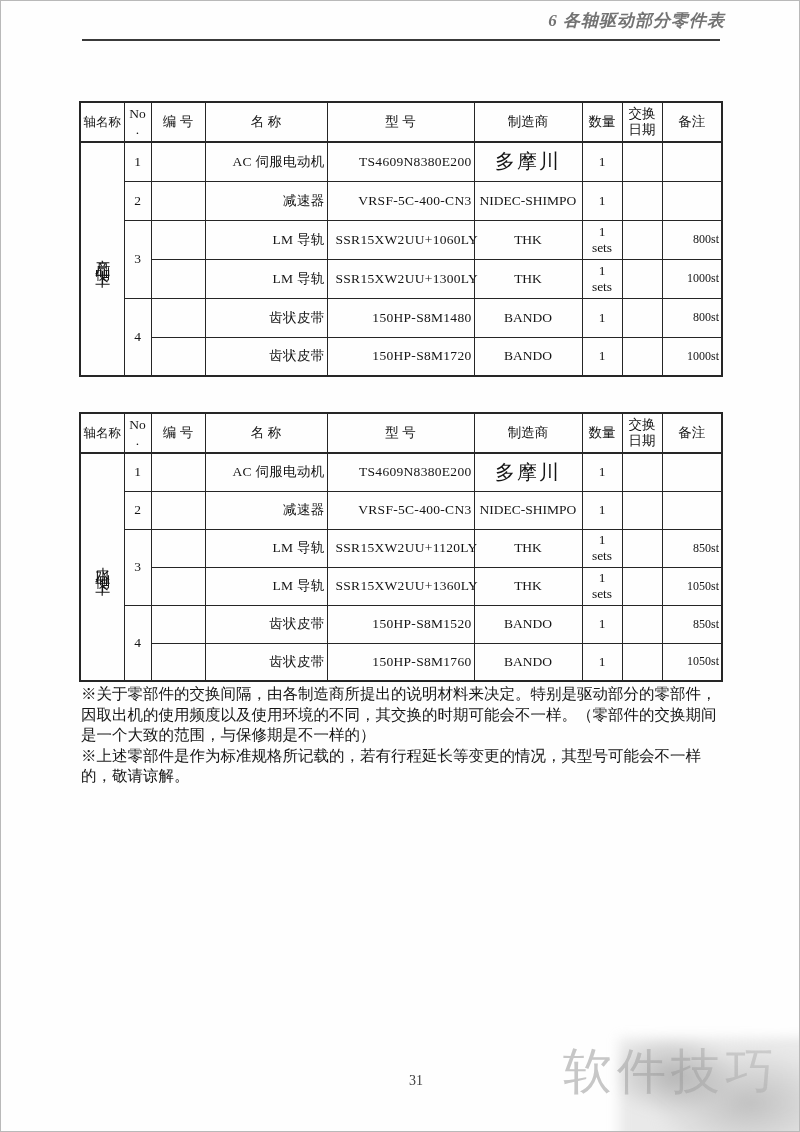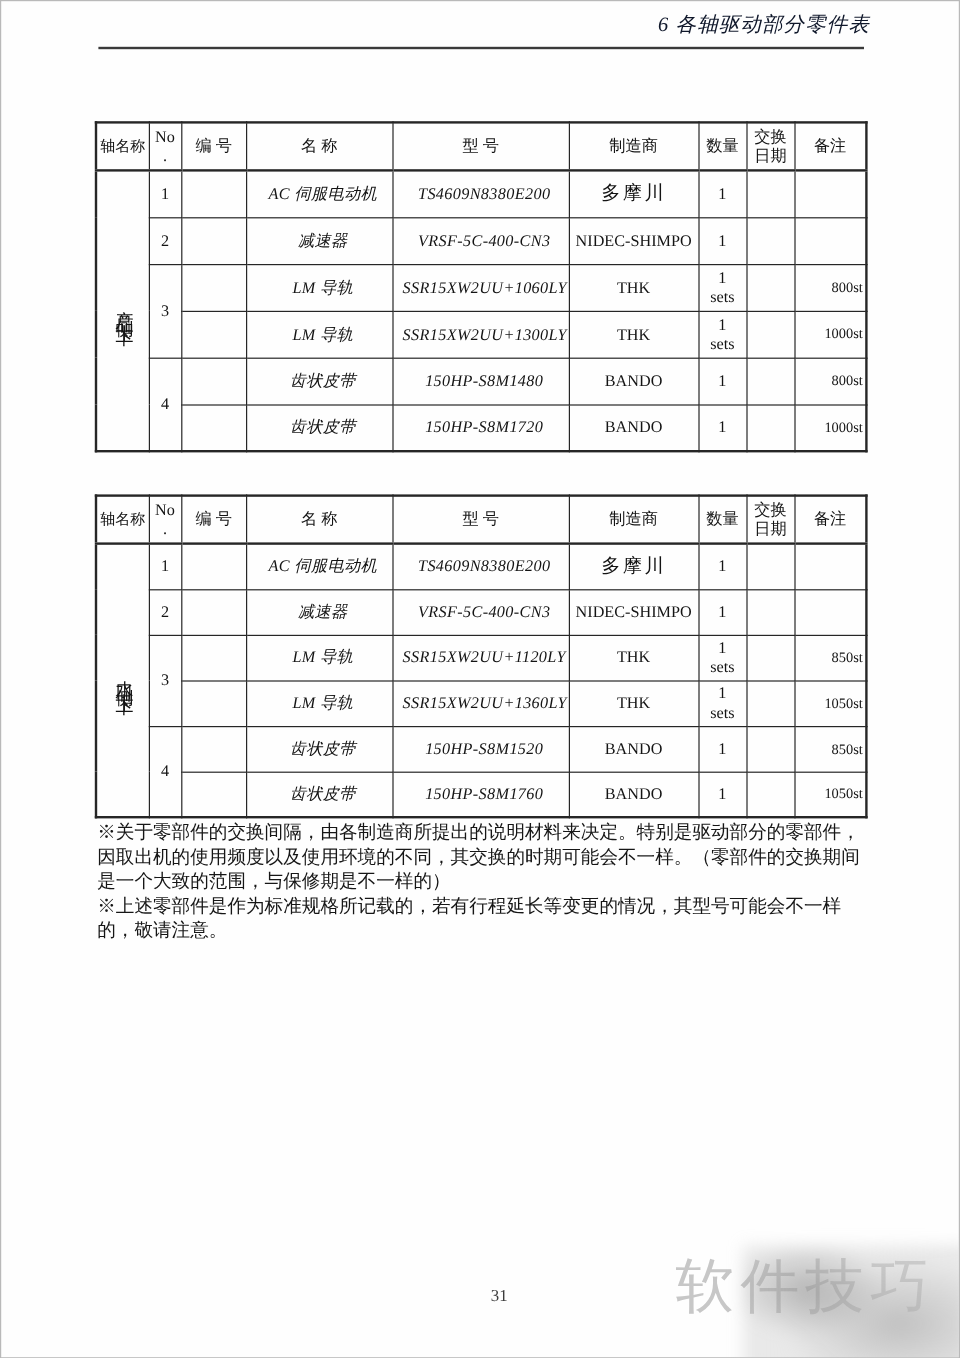--- a/index.html
+++ b/index.html
@@ -10,22 +10,22 @@
     background:#fefefe;
     box-sizing:border-box;
     border:1px solid #b9b9b9;
     overflow:hidden;
     font-family:"Liberation Serif","DejaVu Serif",serif;
     color:#1c1c1c;
   }
   
   .doc-header{
     position:absolute;top:8px;right:74px;
-    font-size:17px;font-weight:normal;font-style:italic;
-    letter-spacing:1px;color:#0f172a;
+    font-size:17px;font-weight:bold;font-style:italic;
+    letter-spacing:1px;color:#737373;
   }
   .header-rule{
     position:absolute;left:81px;top:38px;width:638px;height:2px;
     background:#3a3a3a;
   }
   
   table.parts{
     position:absolute;left:78px;width:642px;
     border-collapse:collapse;table-layout:fixed;
     font-size:13.5px;color:#141414;
@@ -39,33 +39,33 @@
   table.parts thead th{
     border-bottom-width:2px;
     font-weight:normal;font-size:13.5px;
     text-align:center;vertical-align:middle;
     height:38px;padding:0;
   }
   #table1 tbody tr{height:39px;}
   #table2 tbody tr{height:38px;}
   table.parts td{vertical-align:middle;padding:0 2px;}
   .c-center{text-align:center;}
-  .c-left{text-align:center;padding-left:8px !important;font-style:italic;}
+  .c-left{text-align:right;padding-left:8px !important;}
   .pre{white-space:pre-line;line-height:1.15;}
   .axis-cell{
     text-align:center;vertical-align:middle;
   }
   .axis-vertical{
     writing-mode:vertical-rl;
     margin:0 auto;
     font-size:15px;letter-spacing:4px;line-height:1;
     display:inline-block;
   }
   .hdr-small{font-size:11.5px;line-height:1.15;}
-  .maker-big{font-size:16px;letter-spacing:2px;}
+  .maker-big{font-size:20px;letter-spacing:2px;}
   .qty-cell{font-size:13.5px;}
   .remark-cell{font-size:12px;text-align:right;padding-left:5px !important;}
   .model-cell,.name-cell{letter-spacing:0.3px;}
   
   .notes{
     position:absolute;left:80px;top:683px;width:652px;
     font-size:15.5px;line-height:20.5px;color:#161616;font-family:Liberation Serif, serif;
   }
   .note{white-space:pre-wrap;margin:0;}
   
@@ -279,21 +279,21 @@
         <td class="remark-cell">1050st</td>
       </tr>
     </tbody>
   </table>
 
   <div class="notes">
     <p class="note">※关于零部件的交换间隔，由各制造商所提出的说明材料来决定。特别是驱动部分的零部件，
 因取出机的使用频度以及使用环境的不同，其交换的时期可能会不一样。（零部件的交换期间
 是一个大致的范围，与保修期是不一样的）</p>
     <p class="note">※上述零部件是作为标准规格所记载的，若有行程延长等变更的情况，其型号可能会不一样
-的，敬请注意。</p>
+的，敬请谅解。</p>
   </div>
 
   <div class="page-number">31</div>
 
   <div class="watermark">软件技巧</div>
   <div class="smudge"></div>
 
 </div>
 
 </body></html>

